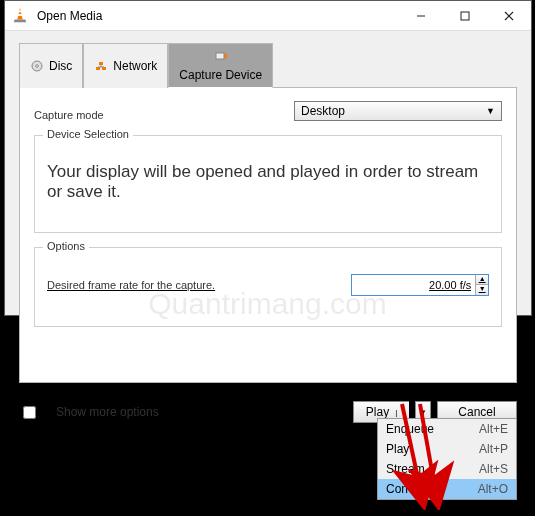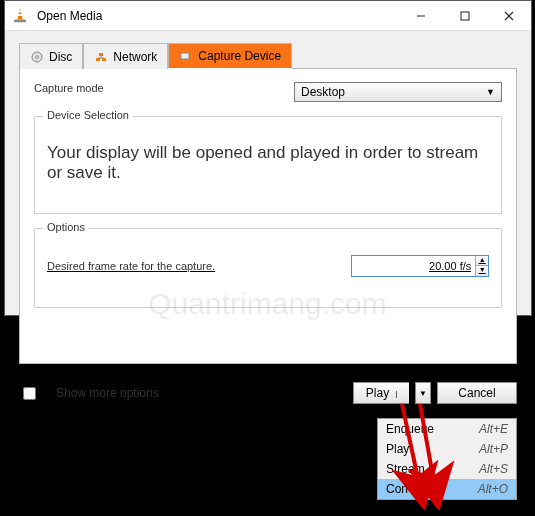--- a/index.html
+++ b/index.html
@@ -5,24 +5,24 @@
 * { box-sizing: border-box; font-family: 'Segoe UI', Tahoma, sans-serif; font-size: 12px; }
 body { margin: 0; padding: 0; background: #000; width: 535px; height: 516px; position: relative; }
 .window { position: absolute; top: 0; left: 4px; width: 528px; height: 316px; background: #f0f0f0; border: 1px solid #5a5a5a; }
 .titlebar { display: flex; align-items: center; height: 30px; background: #fff; border-bottom: 1px solid #e0e0e0; }
 .titlebar .vlc-icon { width: 20px; height: 20px; margin: 0 6px; }
 .title { flex: 1; font-size: 12px; color: #000; }
 .win-btn { width: 44px; height: 30px; display: flex; align-items: center; justify-content: center; color: #222; }
 .content { padding: 10px 14px; }
 .tabs { display: flex; border-bottom: 1px solid #b8b8b8; position: relative; top: 1px; }
 .tab { display: flex; align-items: center; gap: 5px; padding: 5px 10px; border: 1px solid #b8b8b8; border-bottom: none; background: #f0f0f0; margin-right: 0px; position: relative; top: 1px; font-size: 11px; cursor: pointer; }
-.tab.active { background: #f97316; border-bottom: 1px solid #fff; z-index: 2; }
+.tab.active { background: #a3a3a3; border-bottom: 1px solid #fff; z-index: 2; flex-direction: column; }
 .tabpanel { background: #fff; border: 1px solid #b8b8b8; border-top: none; padding: 14px 14px 24px; height: 296px; }
 .label { font-size: 11px; color: #333; }
-.row-mode { display: flex; align-items: flex-start; margin-bottom: 14px; }
+.row-mode { display: flex; align-items: flex-end; margin-bottom: 14px; }
 .row-mode .label { width: 260px; }
 .dropdown { flex: 1; height: 20px; border: 1px solid #7a7a7a; background: linear-gradient(#fdfdfd,#e6e6e6); display: flex; align-items: center; padding: 0 6px; font-size: 11px; position: relative; gap: 16px; }
 .dropdown .arrow { margin-left: auto; font-size: 9px; }
 .group { border: 1px solid #cfcfcf; padding: 14px 12px 18px; margin-bottom: 14px; position: relative; }
 .group-title { position: absolute; top: -8px; left: 8px; background: #fff; padding: 0 4px; font-size: 11px; color: #333; }
 .group-body { font-size: 17px; color: #333; }
 .opts-row { display: flex; align-items: center; }
 .opts-row .label { width: 330px; }
 .spinner { display: flex; align-items: center; width: 150px; height: 22px; border: 1px solid #4a90d9; }
 .spinner input { border: none; width: 100%; text-align: right; padding: 2px 4px; font-size: 11px; outline: none; }
@@ -34,21 +34,21 @@
 .chk input { width: 13px; height: 13px; }
 .footer-spacer { flex: 1; }
 .btn { height: 22px; min-width: 80px; border: 1px solid #8a8a8a; background: linear-gradient(#fdfdfd,#e3e3e3); font-size: 11px; display: flex; align-items: center; justify-content: center; margin-left: 6px; cursor: pointer; }
 .btn-split { display: flex; }
 .btn-split .main { border-right: none; min-width: 56px; padding: 0 6px; }
 .btn-split .drop { min-width: 16px; padding: 0; border-left: 1px solid #8a8a8a; }
 .menu { position: absolute; right: 18px; top: 418px; width: 140px; background: #f0f0f0; border: 1px solid #9a9a9a; box-shadow: 2px 2px 3px rgba(0,0,0,.2); z-index: 5; }
 .menu-item { display: flex; padding: 3px 8px; font-size: 11px; align-items: center; }
 .menu-item.hi { background: #91c9f7; }
 .menu-item .mlabel { flex: 1; }
-.menu-item .shortcut { color: #555; margin-left: 12px; font-style: italic; }
+.menu-item .shortcut { color: #555; margin-left: 12px; }
 .watermark { position: absolute; left: 50%; top: 59%; transform: translate(-50%,-50%); color: rgba(0,0,0,.08); font-size: 30px; font-family: Arial; pointer-events: none; user-select: none; }
 .vlc-cone { display: block; }
 .arrow-overlay { position: absolute; left: 380px; top: 400px; pointer-events: none; z-index: 10; }
 .mini-icon { width: 14px; height: 14px; display: inline-flex; align-items: center; justify-content: center; }
 </style>
 </head>
 <body>
 
 <div class="window">
   <div class="titlebar">

